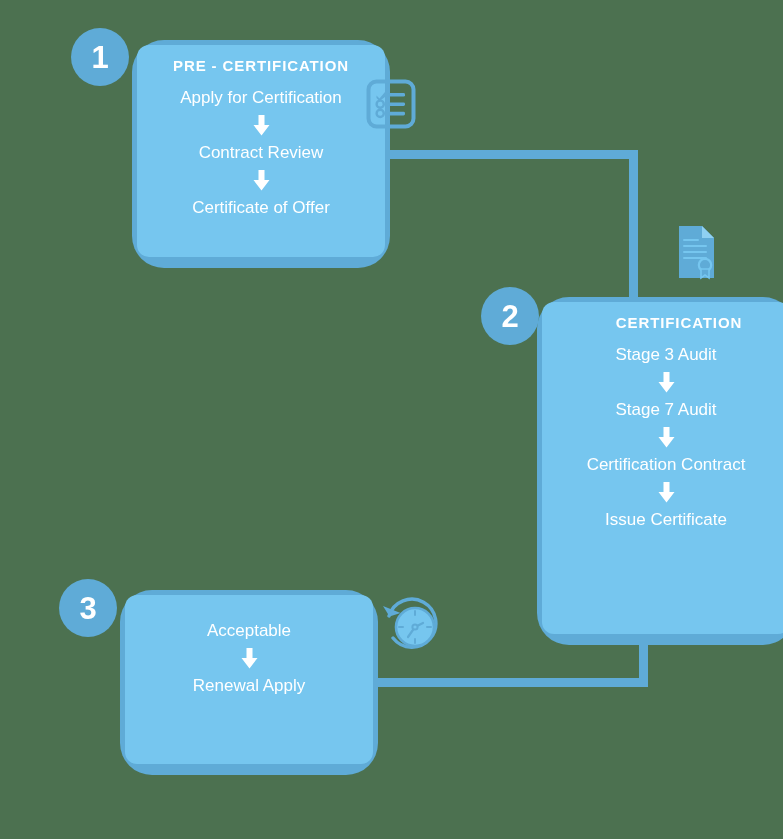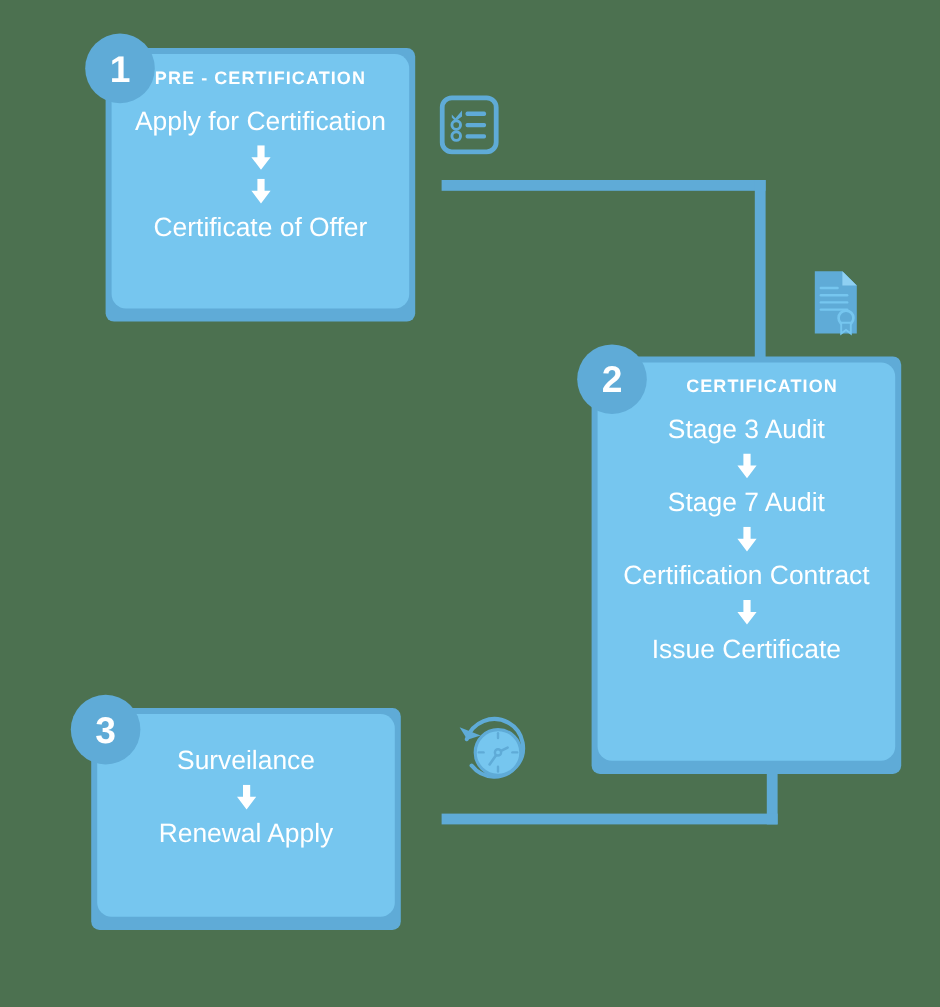--- a/index.html
+++ b/index.html
@@ -22,21 +22,22 @@
   
   .connector {
     position: absolute;
     background: #5fabd7;
   }
 
   
   .card-frame {
     position: absolute;
     background: #5fabd7;
-    border-radius: 7px;
+    border-radius: 32px;
+    margin-left: 44px;
   }
   .card-inner {
     position: absolute;
     left: 5px;
     right: 5px;
     top: 5px;
     bottom: 11px;
     background: #76c6ef;
     border-radius: 12px;
     box-sizing: border-box;
@@ -51,21 +52,21 @@
     margin: 0 0 4px 0;
     padding: 0 8px;
   }
   .steps {
     list-style: none;
     margin: 0;
     padding: 0;
   }
   .step-text {
     color: #ffffff;
-    font-size: 22px;
+    font-size: 17px;
     text-align: center;
     padding: 0 10px;
     white-space: nowrap;
   }
   .arrow-row {
     display: flex;
     justify-content: center;
     align-items: center;
   }
   .arrow-dn {
@@ -112,20 +113,21 @@
   <div class="card-frame" style="left:88px; top:40px; width:258px; height:228px;">
     <div class="card-inner">
       <div class="card-title">PRE - CERTIFICATION</div>
       <ul class="steps">
         <li class="step-text" style="margin-top:14px;">Apply for Certification</li>
         <li class="arrow-row" style="margin-top:7px;">
           <svg class="arrow-dn" width="17" height="21" viewBox="0 0 17 21">
             <polygon points="5.5,0 11.5,0 11.5,10 16.5,10 8.5,20.5 0.5,10 5.5,10" fill="#ffffff"></polygon>
           </svg>
         </li>
+        <li class="step-text" style="margin-top:7px;">Contract Review</li>
         <li class="arrow-row" style="margin-top:7px;">
           <svg class="arrow-dn" width="17" height="21" viewBox="0 0 17 21">
             <polygon points="5.5,0 11.5,0 11.5,10 16.5,10 8.5,20.5 0.5,10 5.5,10" fill="#ffffff"></polygon>
           </svg>
         </li>
         <li class="step-text" style="margin-top:7px;">Certificate of Offer</li>
       </ul>
     </div>
   </div>
   <div class="badge" style="left:71px; top:28px;">1</div>
@@ -154,21 +156,21 @@
         </li>
         <li class="step-text" style="margin-top:7px;">Issue Certificate</li>
       </ul>
     </div>
   </div>
   <div class="badge" style="left:481px; top:287px;">2</div>
 
   <div class="card-frame" style="left:76px; top:590px; width:258px; height:185px;">
     <div class="card-inner">
       <ul class="steps">
-        <li class="step-text" style="margin-top:14px;">Surveilance</li>
+        <li class="step-text" style="margin-top:14px;">Acceptable</li>
         <li class="arrow-row" style="margin-top:7px;">
           <svg class="arrow-dn" width="17" height="21" viewBox="0 0 17 21">
             <polygon points="5.5,0 11.5,0 11.5,10 16.5,10 8.5,20.5 0.5,10 5.5,10" fill="#ffffff"></polygon>
           </svg>
         </li>
         <li class="step-text" style="margin-top:7px;">Renewal Apply</li>
       </ul>
     </div>
   </div>
   <div class="badge" style="left:59px; top:579px;">3</div>

